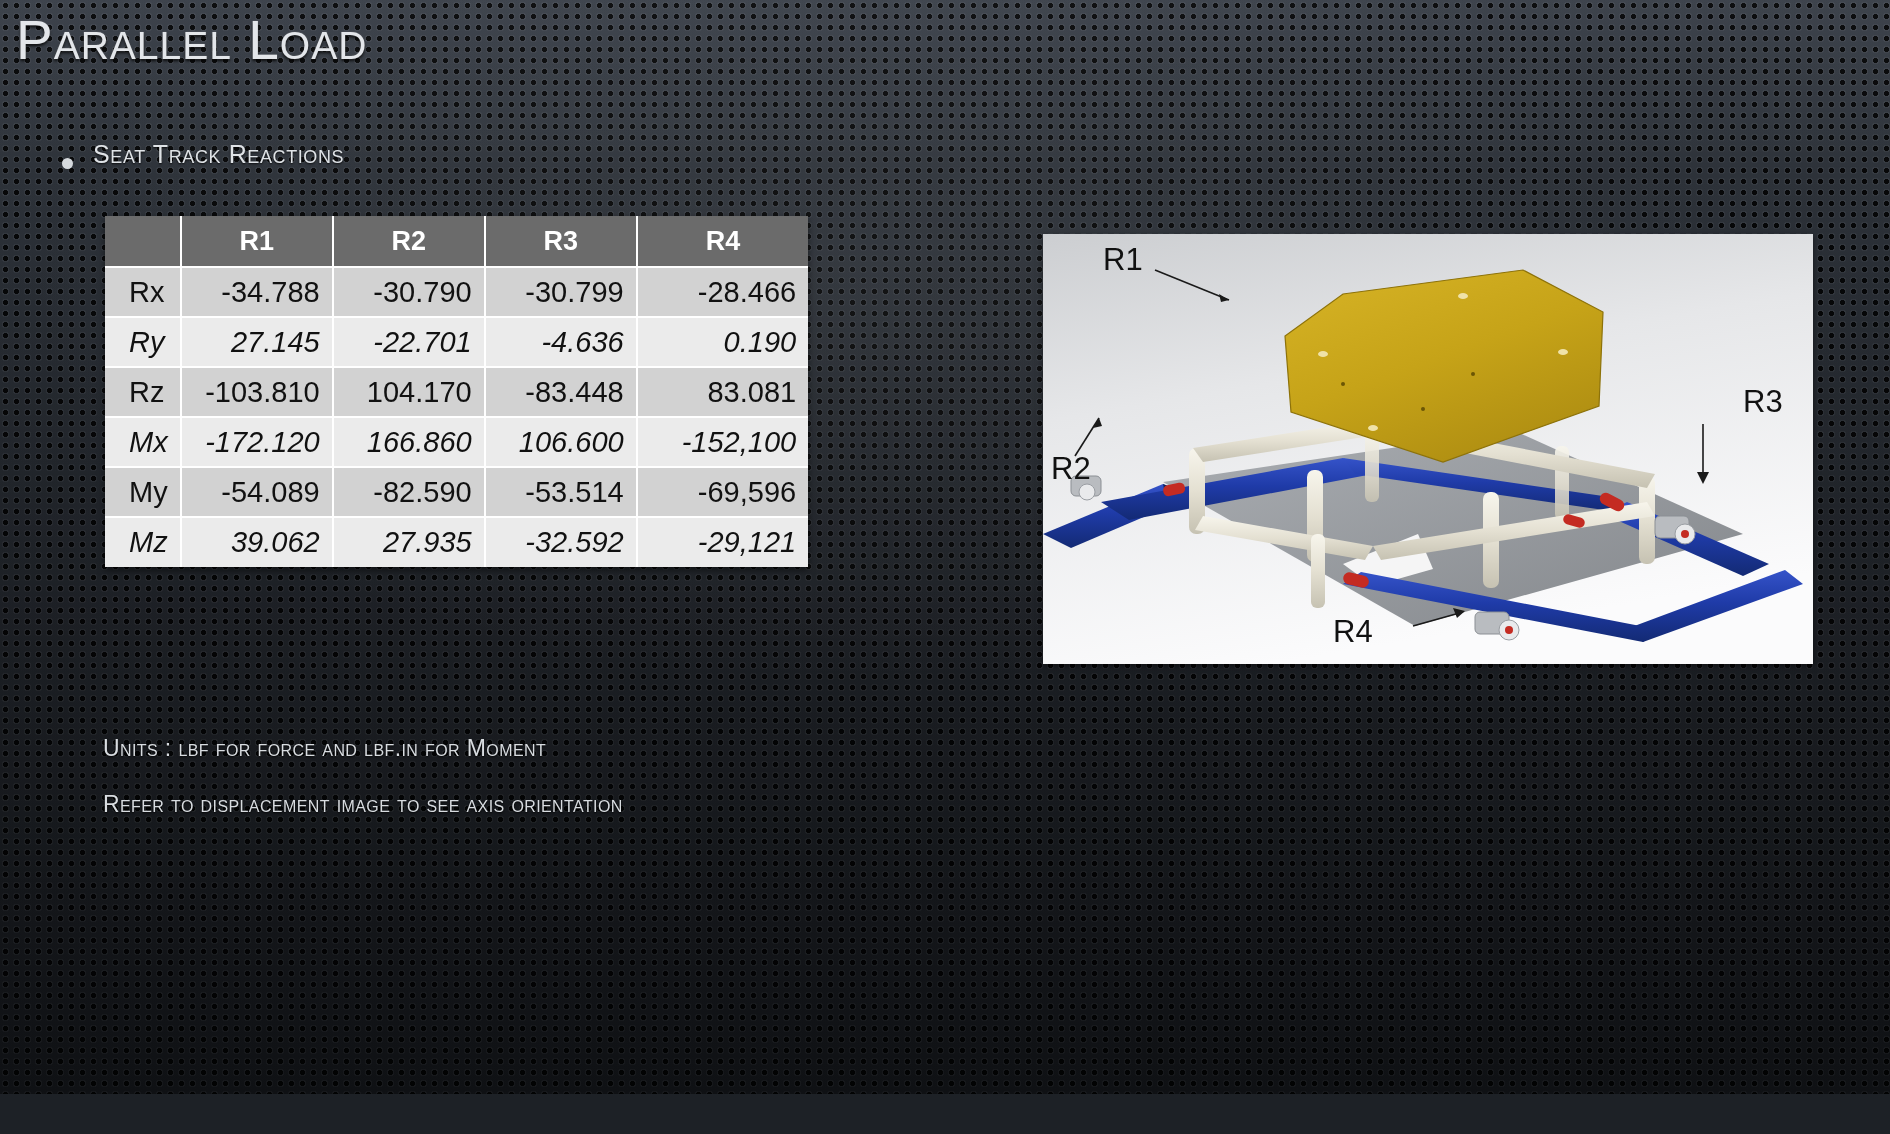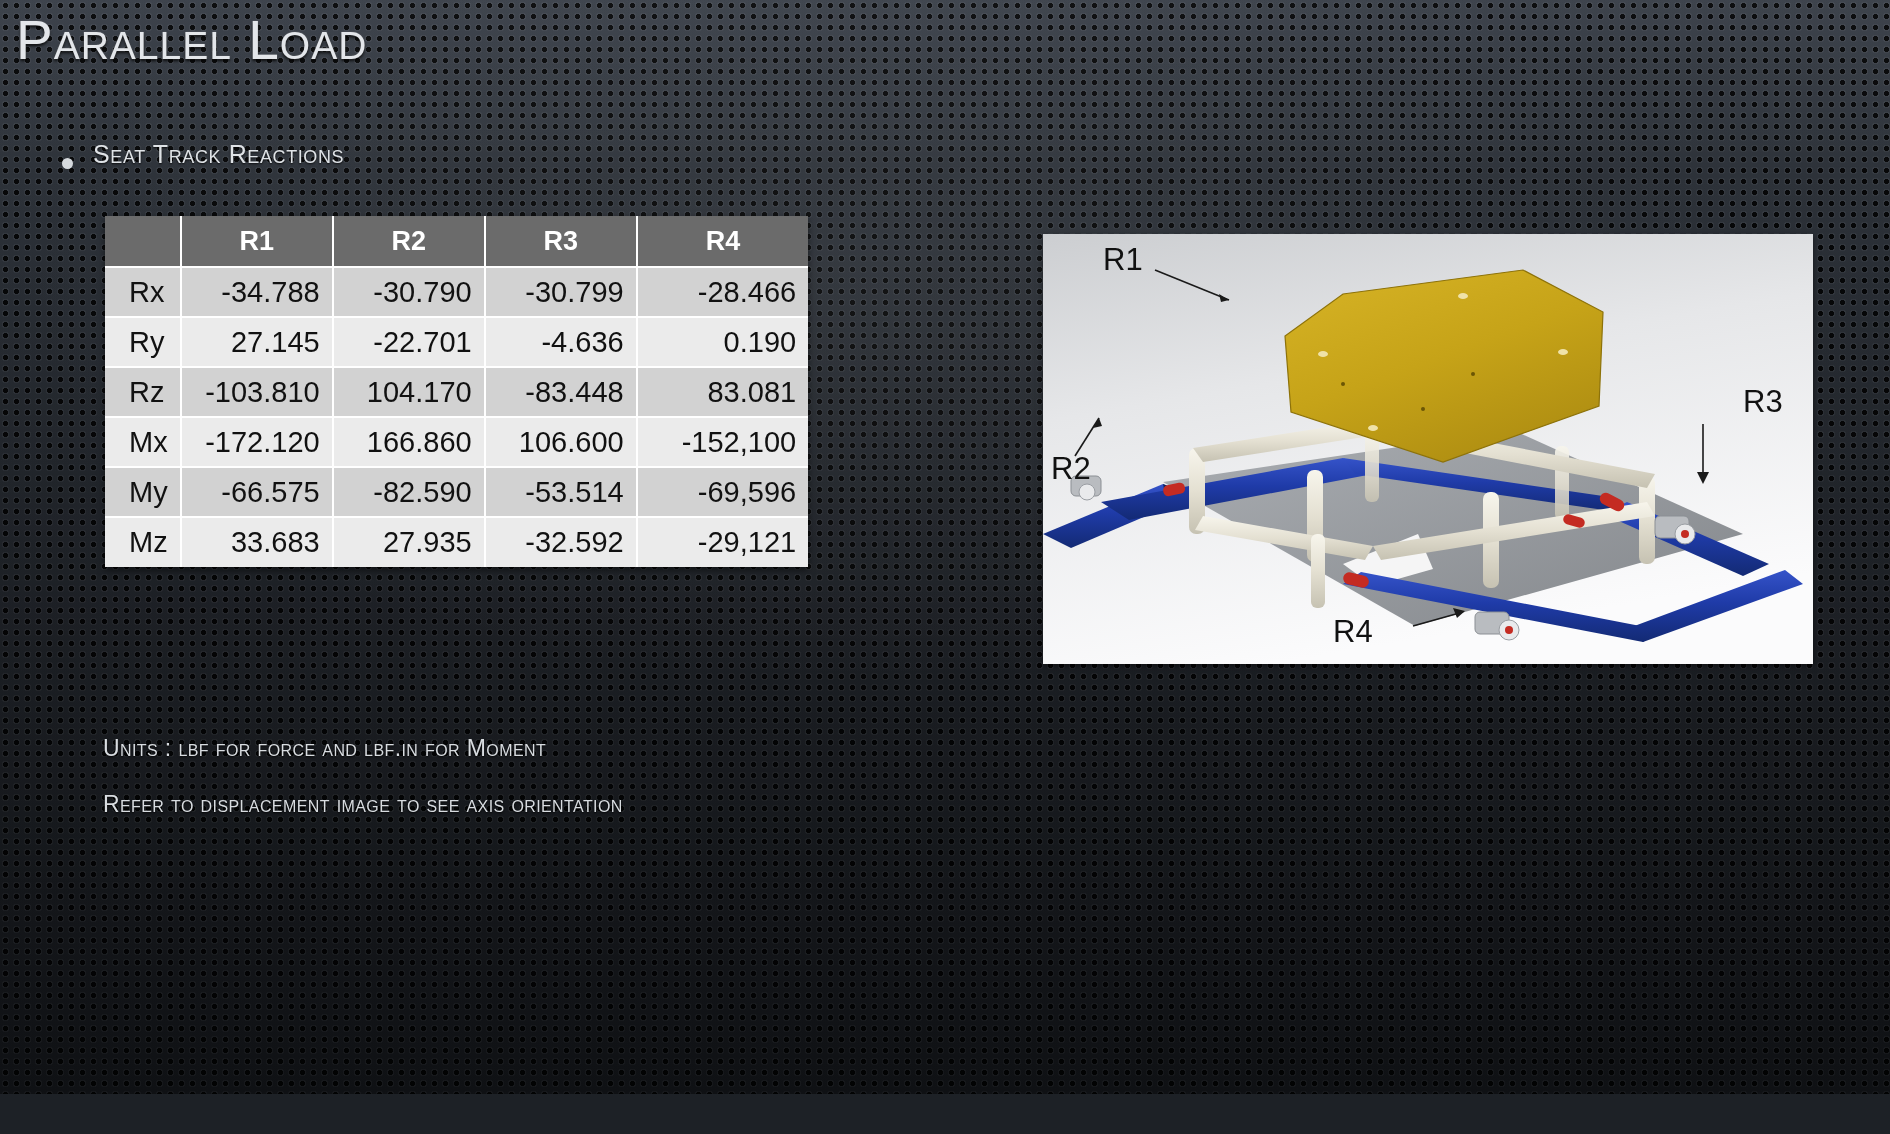--- a/index.html
+++ b/index.html
@@ -113,21 +113,21 @@
     border-bottom: 2px solid #ffffff;
     white-space: nowrap;
   }
   table.reactions tbody td:last-child { border-right: none; padding-left: 44px; }
   table.reactions tbody tr:last-child td { border-bottom: none; }
   table.reactions tbody td.rowlabel {
     text-align: left;
     padding-left: 24px;
   }
   table.reactions tbody tr.band-dark td { background: #d2d2d2; }
-  table.reactions tbody tr.band-light td { background: #ebebeb; }
+  table.reactions tbody tr.band-light td { background: #ebebeb; font-style: italic; }
 
   
   .caption {
     position: absolute;
     left: 103px;
     z-index: 4;
     font-size: 23px;
     font-variant: small-caps;
     letter-spacing: 0.4px;
     color: #d8dce0;
@@ -217,28 +217,28 @@
         </tr>
         <tr class="band-light">
           <td class="rowlabel">Mx</td>
           <td>-172.120</td>
           <td>166.860</td>
           <td>106.600</td>
           <td>-152,100</td>
         </tr>
         <tr class="band-dark">
           <td class="rowlabel">My</td>
-          <td>-66.575</td>
+          <td>-54.089</td>
           <td>-82.590</td>
           <td>-53.514</td>
           <td>-69,596</td>
         </tr>
         <tr class="band-light">
           <td class="rowlabel">Mz</td>
-          <td>33.683</td>
+          <td>39.062</td>
           <td>27.935</td>
           <td>-32.592</td>
           <td>-29,121</td>
         </tr>
       </tbody>
     </table>
   </div>
 
   <div class="caption" id="caption-units">Units : lbf for force and lbf.in for Moment</div>
   <div class="caption" id="caption-refer">Refer to displacement image to see axis orientation</div>

